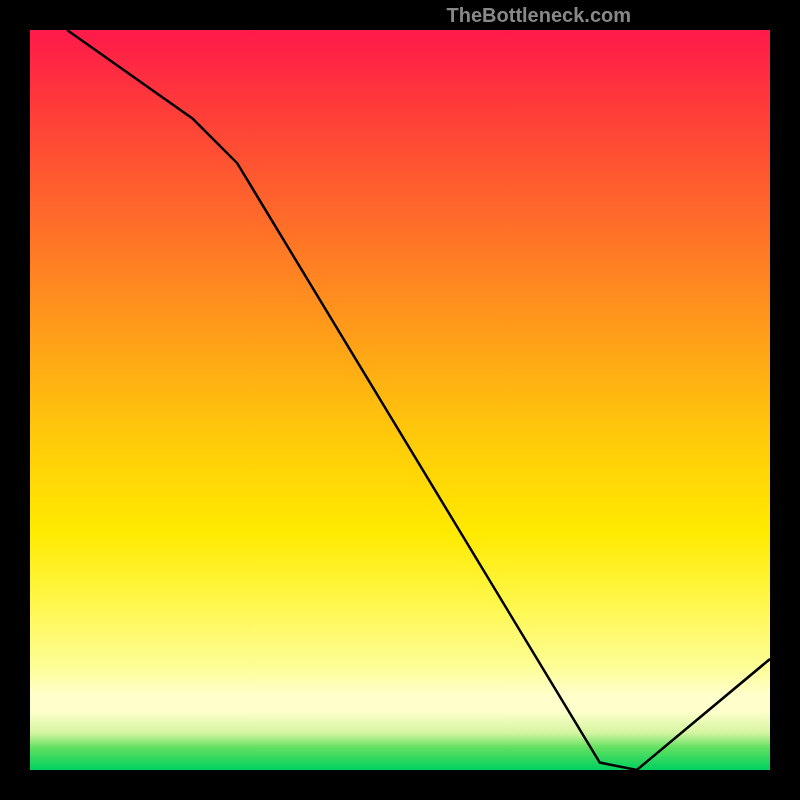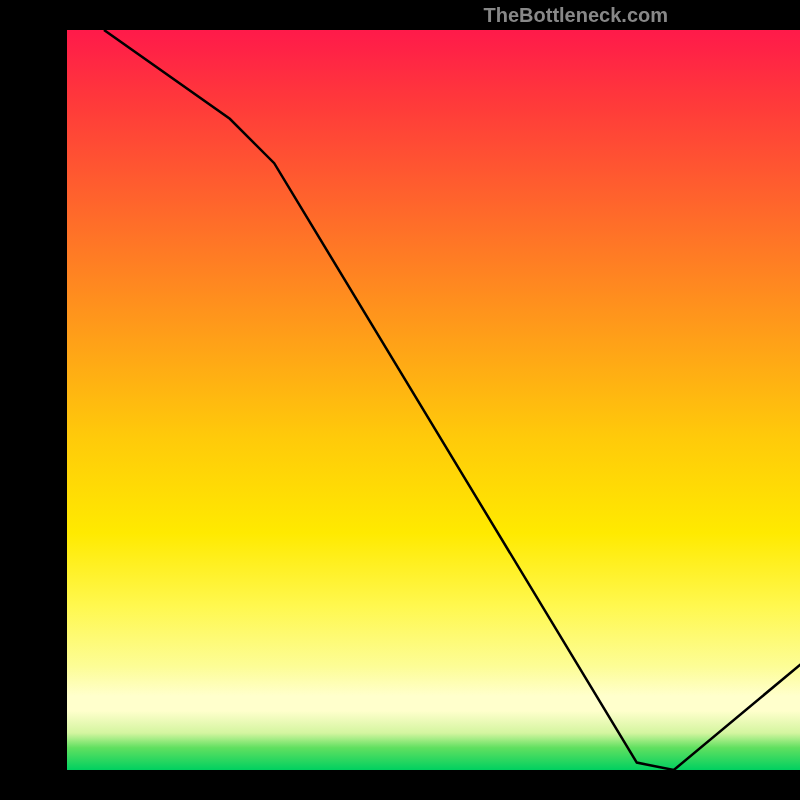--- a/index.html
+++ b/index.html
@@ -9,21 +9,20 @@
     width: 800px;
     height: 800px;
     overflow: hidden;
     font-family: Arial, sans-serif;
   }
   .container {
     position: relative;
     width: 651px;
     height: 800px;
     background: #000;
-    margin-left: 37px;
   }
   .watermark {
     position: absolute;
     top: 4px;
     right: 20px;
     color: #888;
     font-size: 20px;
     font-weight: bold;
     z-index: 10;
   }

